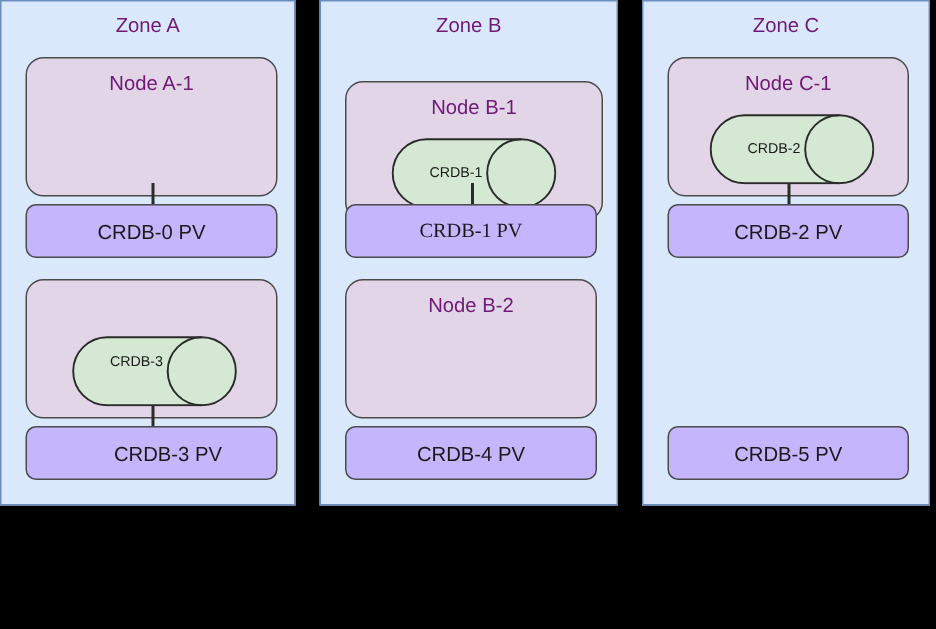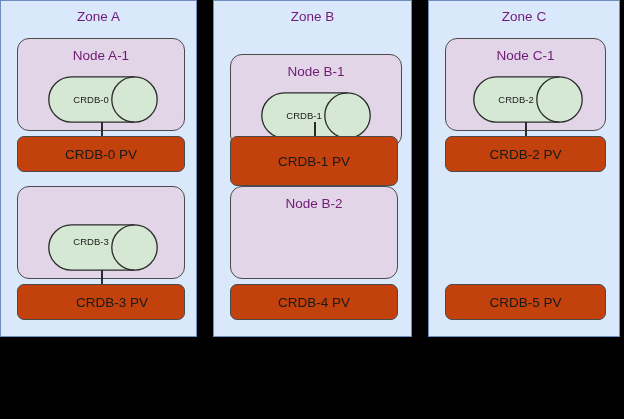--- a/index.html
+++ b/index.html
@@ -44,21 +44,21 @@
     top: 9px;
     left: 0;
     right: 0;
     text-align: center;
     font-size: 13.5px;
     color: #701a75;
     line-height: 16px;
   }
   .pv {
     position: absolute;
-    background: #c2410c;
+    background: #c4b5fd;
     border: 1px solid #4b4b4b;
     border-radius: 7px;
     box-sizing: border-box;
     display: flex;
     align-items: center;
     justify-content: center;
     font-size: 13.5px;
     color: #1a1a1a;
   }
   .cylinder {
@@ -88,27 +88,20 @@
 </head>
 <body>
 
 <div id="canvas">
 
   <div class="zone" style="left:0px; top:0px; width:197px; height:337px;">
     <div class="zone-title">Zone A</div>
 
     <div class="node" style="left:16px; top:37px; width:168px; height:93px;">
       <div class="node-title">Node A-1</div>
-      <div class="cylinder" style="left:30px; top:37px; width:110px; height:47px;">
-        <svg width="110" height="47" viewBox="0 0 110 47">
-          <path d="M 23.5 0.8 L 86.5 0.8 A 22.7 22.7 0 0 1 86.5 46.2 L 23.5 46.2 A 22.7 22.7 0 0 1 23.5 0.8 Z" fill="#d5e8d4" stroke="#2b2b2b" stroke-width="1.3"></path>
-          <path d="M 86.5 0.8 A 22.7 22.7 0 0 0 86.5 46.2" fill="none" stroke="#2b2b2b" stroke-width="1.3"></path>
-        </svg>
-        <div class="cyl-label" style="width:86px;">CRDB-0</div>
-      </div>
     </div>
 
     <div class="connector" style="left:100px; top:121px; height:16px;"></div>
 
     <div class="pv" style="left:16px; top:135px; width:168px; height:36px;">CRDB-0 PV</div>
 
     <div class="node" style="left:16px; top:185px; width:168px; height:93px;">
       <div class="cylinder" style="left:30px; top:37px; width:110px; height:35px;">
         <svg width="110" height="47" viewBox="0 0 110 47">
           <path d="M 23.5 0.8 L 86.5 0.8 A 22.7 22.7 0 0 1 86.5 46.2 L 23.5 46.2 A 22.7 22.7 0 0 1 23.5 0.8 Z" fill="#d5e8d4" stroke="#2b2b2b" stroke-width="1.3"></path>
@@ -132,21 +125,21 @@
         <svg width="110" height="47" viewBox="0 0 110 47">
           <path d="M 23.5 0.8 L 86.5 0.8 A 22.7 22.7 0 0 1 86.5 46.2 L 23.5 46.2 A 22.7 22.7 0 0 1 23.5 0.8 Z" fill="#d5e8d4" stroke="#2b2b2b" stroke-width="1.3"></path>
           <path d="M 86.5 0.8 A 22.7 22.7 0 0 0 86.5 46.2" fill="none" stroke="#2b2b2b" stroke-width="1.3"></path>
         </svg>
         <div class="cyl-label" style="width:86px;">CRDB-1</div>
       </div>
     </div>
 
     <div class="connector" style="left:100px; top:121px; height:16px;"></div>
 
-    <div class="pv" style="left:16px; top:135px; width:168px; height:50px;">CRDB-1 PV</div>
+    <div class="pv" style="left:16px; top:135px; width:168px; height:36px;font-family:Liberation Serif, serif;">CRDB-1 PV</div>
 
     <div class="node" style="left:16px; top:185px; width:168px; height:93px;padding-left:32px;">
       <div class="node-title">Node B-2</div>
     </div>
 
     <div class="pv" style="left:16px; top:283px; width:168px; height:36px;">CRDB-4 PV</div>
   </div>
 
   <div class="zone" style="left:428px; top:0px; width:192px; height:337px;padding-left:44px;">
     <div class="zone-title">Zone C</div>

